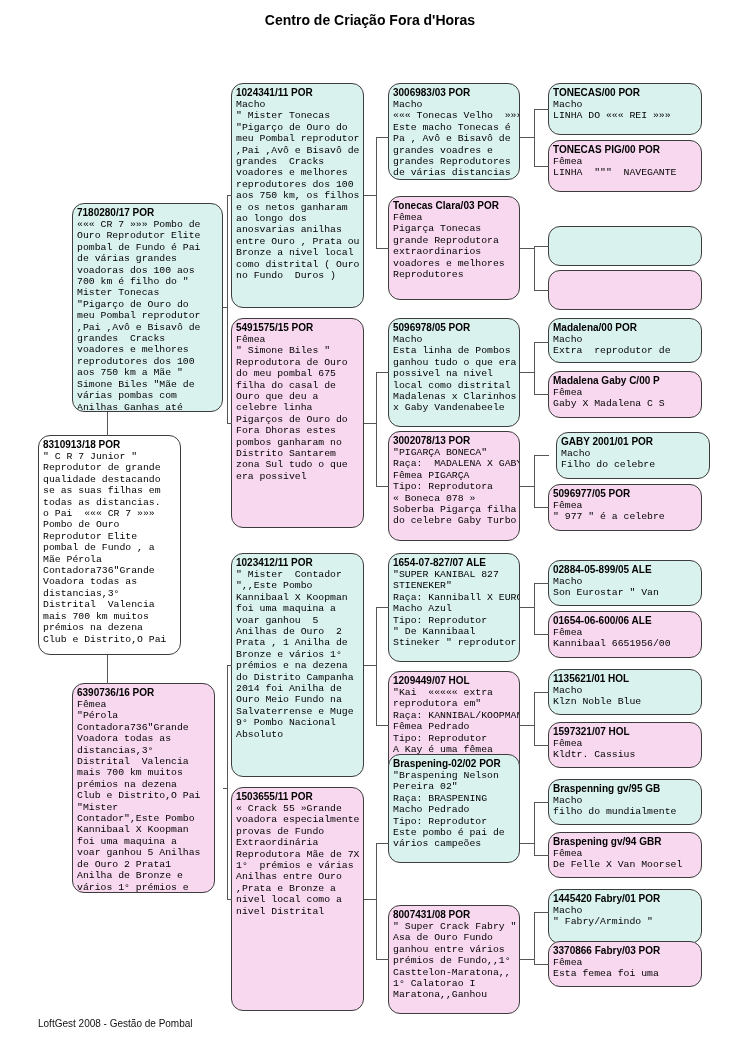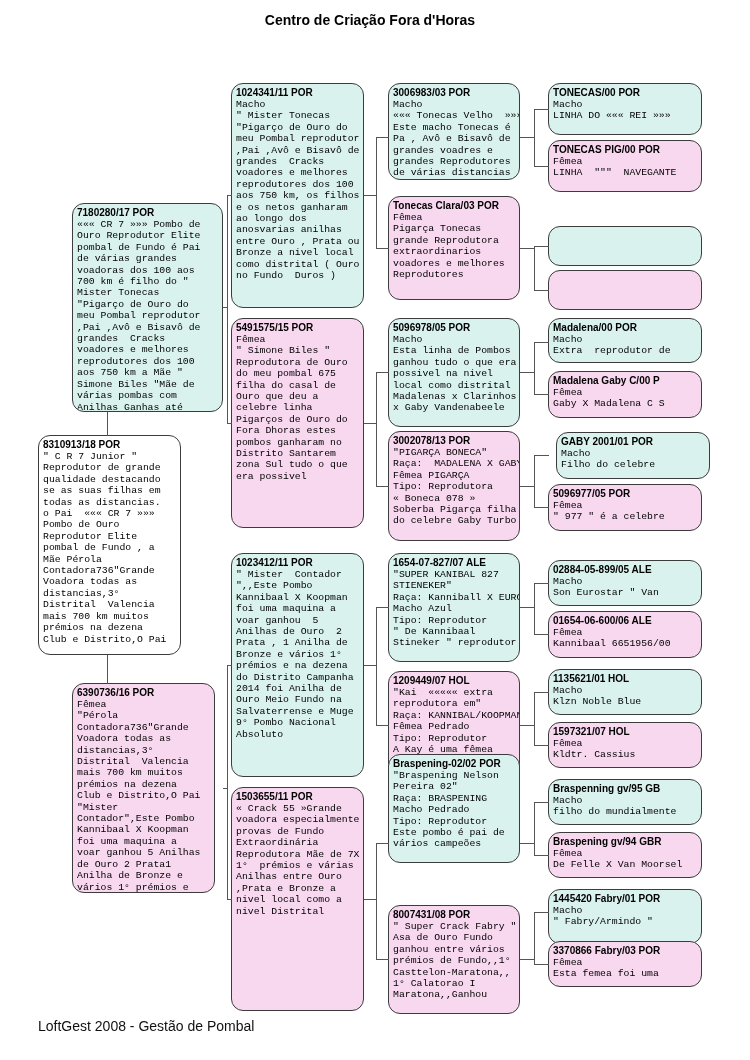--- a/index.html
+++ b/index.html
@@ -7,21 +7,21 @@
         font-family:"Liberation Sans",sans-serif;overflow:hidden;}
   .title{position:absolute;left:0;top:12px;width:740px;text-align:center;
          font-size:14px;font-weight:bold;color:#000;}
   .box{position:absolute;border:1px solid #3c3c3c;border-radius:12px;
        box-sizing:border-box;padding:2px 0 0 4px;overflow:hidden;background:#fff;}
   .ring{font-family:"Liberation Sans",sans-serif;font-weight:bold;
         font-size:10px;line-height:13px;white-space:pre;color:#000;}
   .info{font-family:"Liberation Mono","DejaVu Sans Mono",monospace;
         font-size:9.8px;line-height:11.4px;white-space:pre;color:#000;}
   .ln{position:absolute;background:#555;}
-  .footer{position:absolute;left:38px;top:1018px;font-size:14px;color:#111;
+  .footer{position:absolute;left:38px;top:1018px;font-size:10px;color:#111;
           font-family:"Liberation Sans",sans-serif;}
 </style>
 </head>
 <body>
 
 <div class="page">
   <div class="title">Centro de Criação Fora d'Horas</div>
 
   <div class="box" style="left: 38px; top: 435px; width: 143px; height: 220px; background: rgb(255, 255, 255); border-color: rgb(60, 60, 60);">
     <div class="ring">8310913/18 POR</div>

